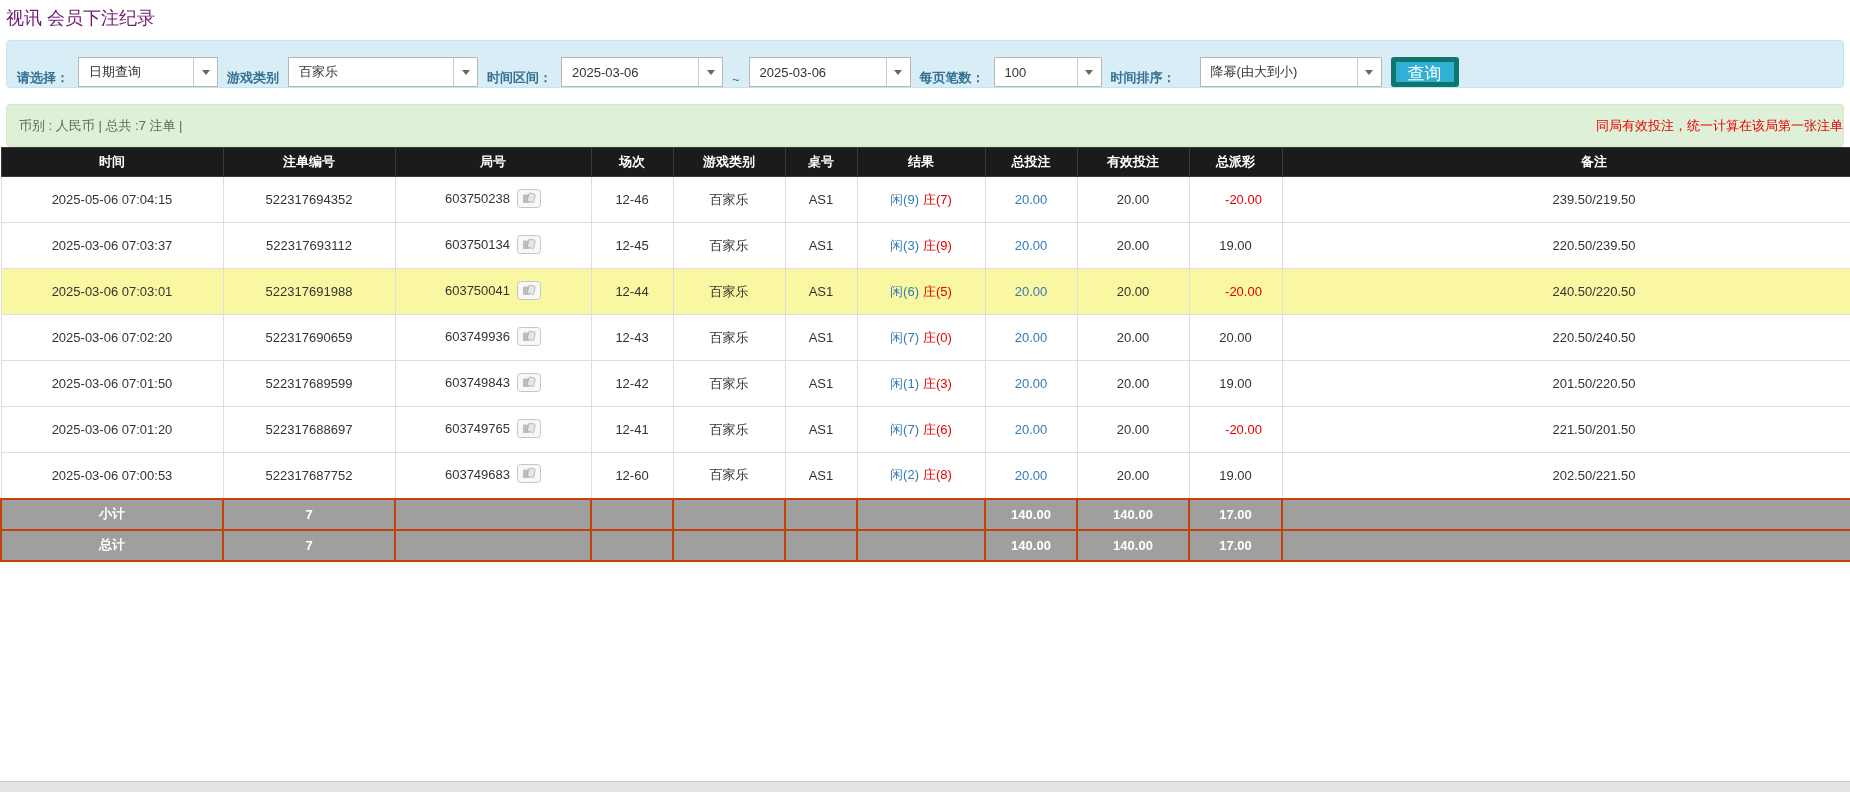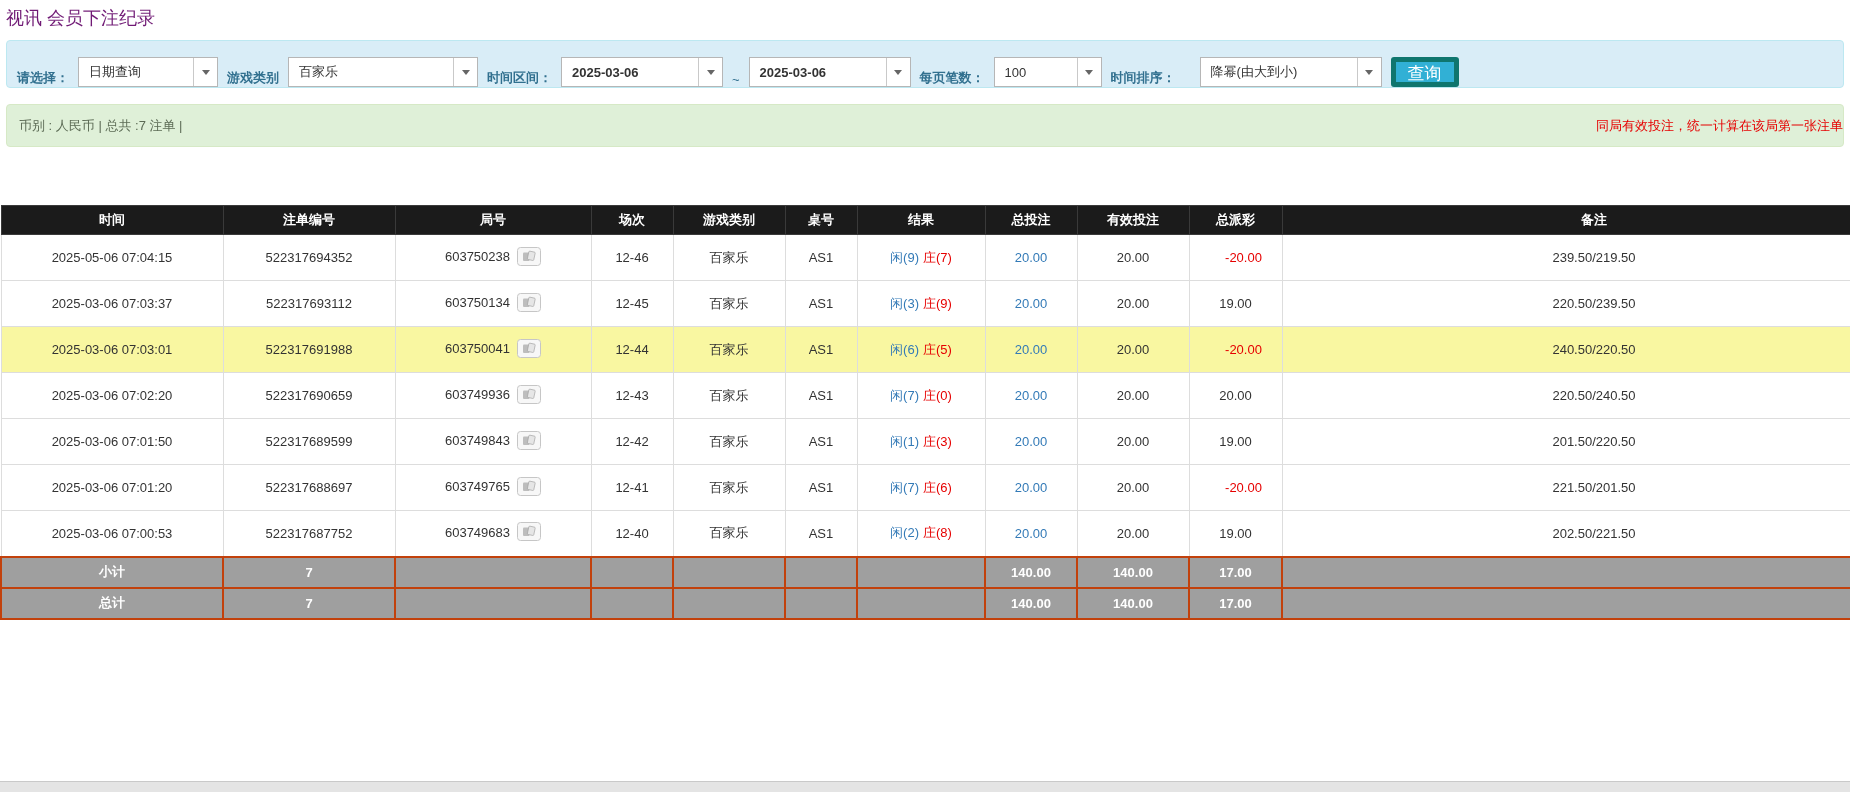--- a/index.html
+++ b/index.html
@@ -35,34 +35,34 @@
     border-top: 5px solid #666;
   }
   .tilde { color: #31708f; font-size: 13px; }
   .btn-search {
     background: #31b0d5; border: 5px solid #0f766e; color: #fff;
     height: 30px; padding: 0 12px; font-size: 17px; border-radius: 3px; cursor: pointer;
     font-family: inherit;
   }
   .w-select  { width: 140px; }
   .w-game    { width: 190px; }
-  .w-date    { width: 162px; font-weight: bold; }
+  .w-date    { width: 162px; }
   .w-perpage { width: 108px; }
   .w-sort    { width: 182px; margin-left: 15px; }
   
   .notice-bar {
     margin: 16px 6px 0; height: 43px;
     background: #dff0d8; border: 1px solid #d6e9c6; border-radius: 4px;
     display: flex; align-items: center; justify-content: space-between;
     padding: 0 0 0 12px; overflow: hidden; white-space: nowrap;
   }
   .notice-left  { color: #5c6b55; font-size: 13px; }
   .notice-right { color: #e60000; font-size: 13px; }
   
-  .table-wrap { margin-top: 58px; width: 1850px; overflow: hidden; }
+  .table-wrap { width: 1850px; overflow: hidden; }
   table { border-collapse: collapse; table-layout: fixed; width: 1905px; font-size: 13px; }
   thead th {
     background: #1b1b1b; color: #fff; font-weight: bold;
     height: 29px; text-align: center; border: 1px solid #3a3a3a;
   }
   tbody td {
     height: 46px; text-align: center; vertical-align: middle;
     color: #333; background: #fff; border: 1px solid #ddd;
   }
   tr.highlight td { background: #f9f7a1; }
@@ -314,21 +314,21 @@
         <tr>
     <td>2025-03-06 07:00:53</td>
     <td>522317687752</td>
     <td>
       <span class="round-id">603749683</span><span class="round-icon"><svg width="24" height="19" viewBox="0 0 24 19">
                 <rect x="0.5" y="0.5" width="23" height="18" rx="3" fill="#f7f7f7" stroke="#c6c6c6"></rect>
                 <rect x="6" y="5.5" width="6.5" height="8.5" rx="1" fill="#bdbdbd"></rect>
                 <rect x="11" y="4.5" width="6.5" height="8.5" rx="1" fill="#e6e6e6" stroke="#9e9e9e" stroke-width="0.6" transform="rotate(12 14 9)"></rect>
               </svg></span>
     </td>
-    <td>12-40</td>
+    <td>12-60</td>
     <td>百家乐</td>
     <td>AS1</td>
     <td>
       <span class="player">闲(2)</span><span class="banker">庄(8)</span>
     </td>
     <td>
       <a class="bet-link">20.00</a>
     </td>
     <td>20.00</td>
     <td class="payout">19.00</td>

